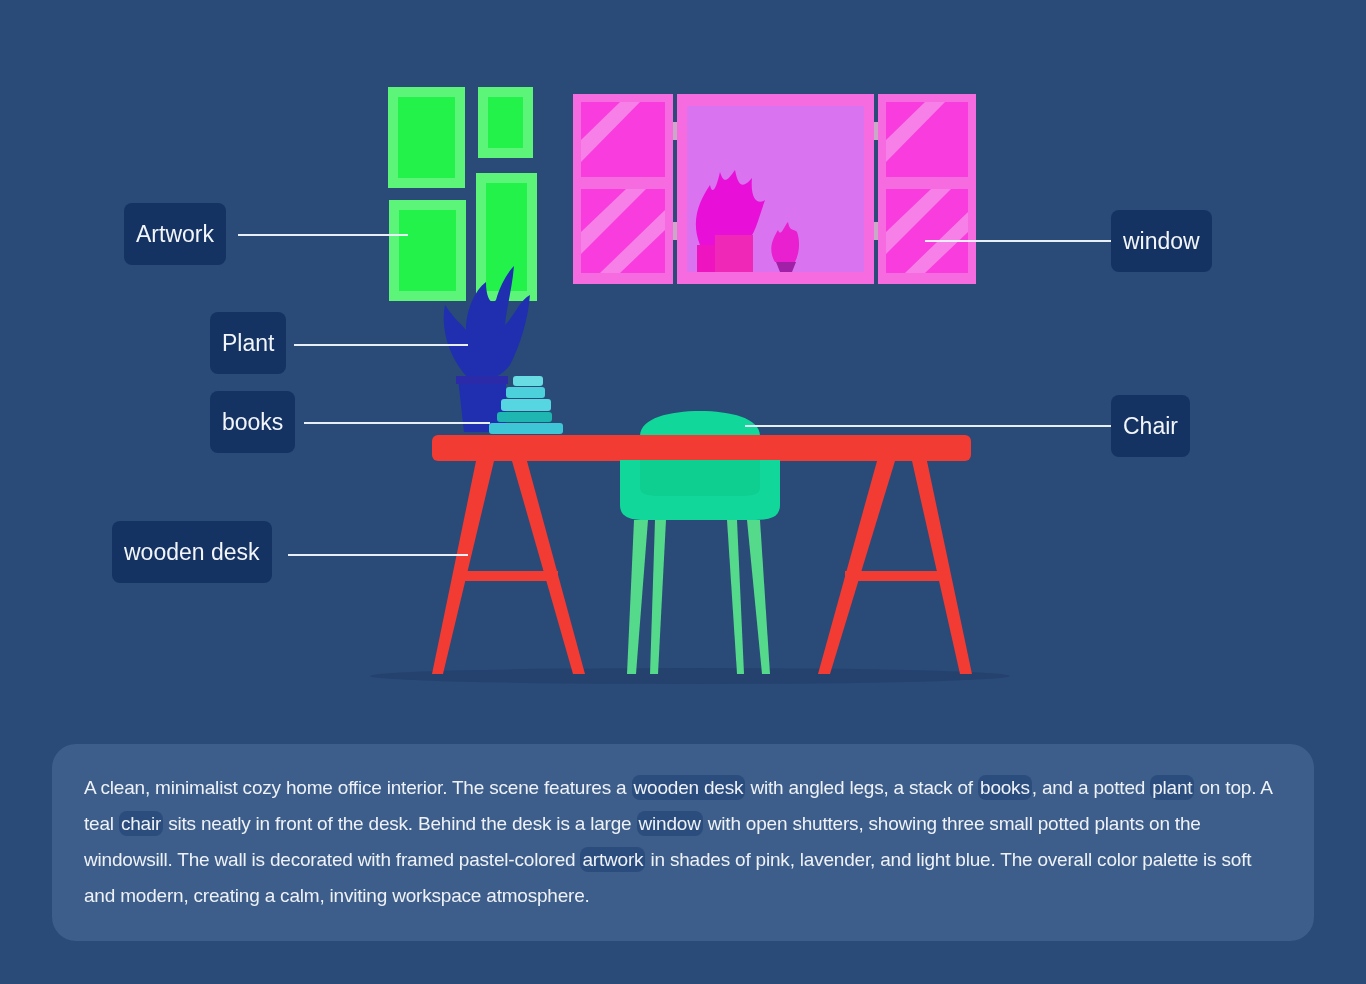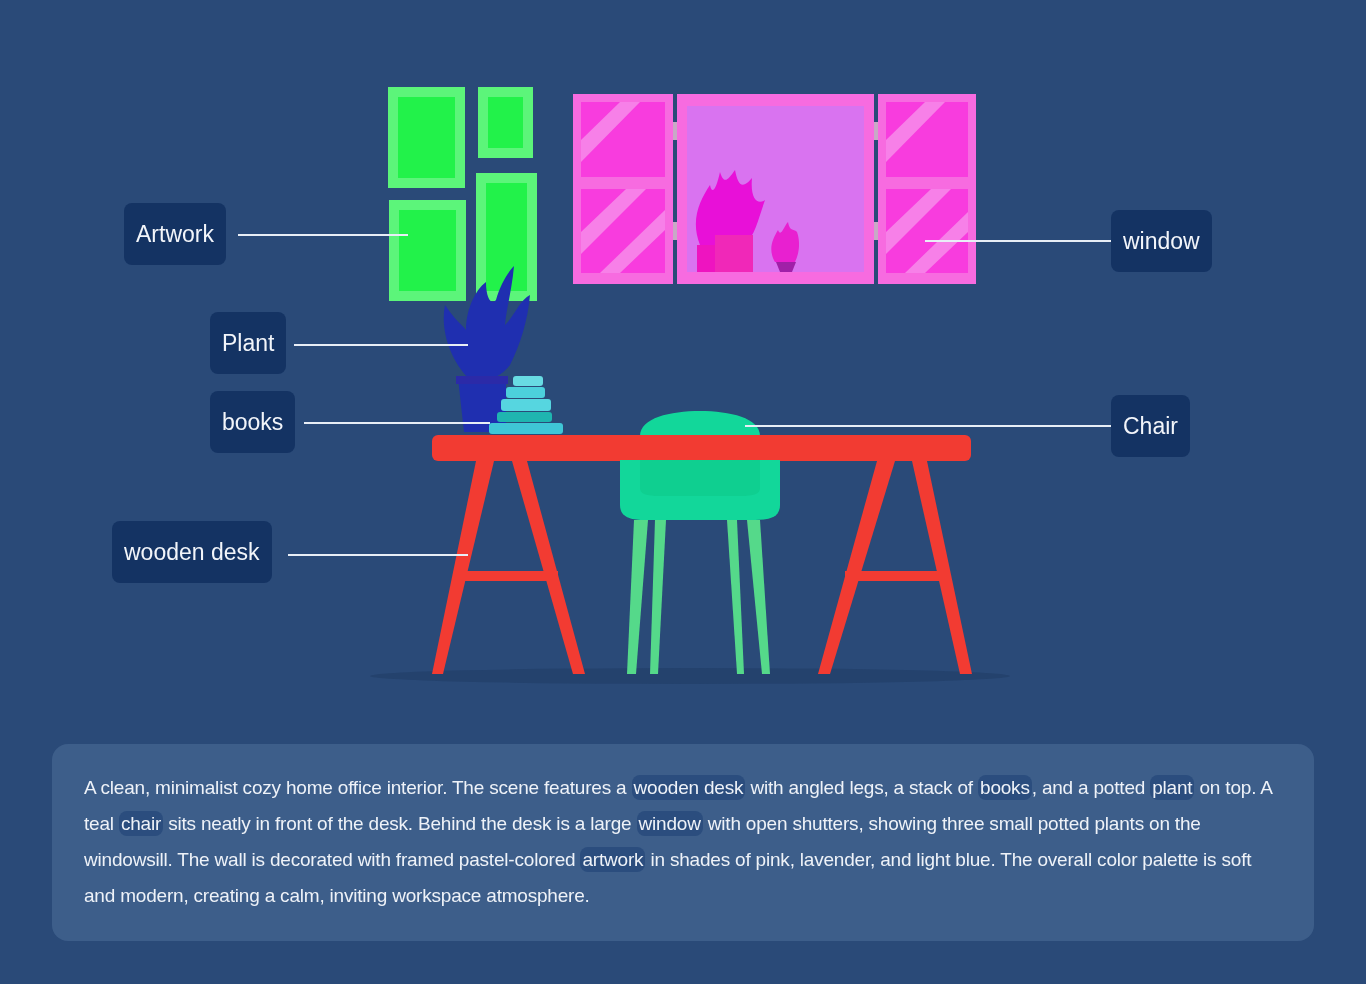--- a/index.html
+++ b/index.html
@@ -7,21 +7,21 @@
   body { background: #2a4a78; font-family: "Liberation Sans", "DejaVu Sans", sans-serif; color: #fff; position: relative; }
   .scene { position: absolute; left: 0; top: 0; width: 1366px; height: 720px; }
   .scene svg { position: absolute; left: 0; top: 0; }
   .label {
     position: absolute; background: #143363; border-radius: 8px;
     color: #f2f5fa; font-size: 23px; line-height: 62px; height: 62px; padding: 0 12px; white-space: nowrap;
   }
   .leader { position: absolute; height: 2px; background: #e8eef6; }
   .caption {
     position: absolute; left: 52px; top: 744px; width: 1262px; height: 197px;
-    background: #3d5e8a; border-radius: 16px; padding: 26px 32px;
+    background: #3d5e8a; border-radius: 24px; padding: 26px 32px;
   }
   .caption p { font-size: 19px; line-height: 36px; color: #eef2f8; letter-spacing: -0.2px; }
   .hl { background: #2b4d7e; border-radius: 8px; padding: 2px 2px; }
 </style>
 </head>
 <body>
 
 <div class="scene">
   <svg width="1366" height="720" viewBox="0 0 1366 720">
 

